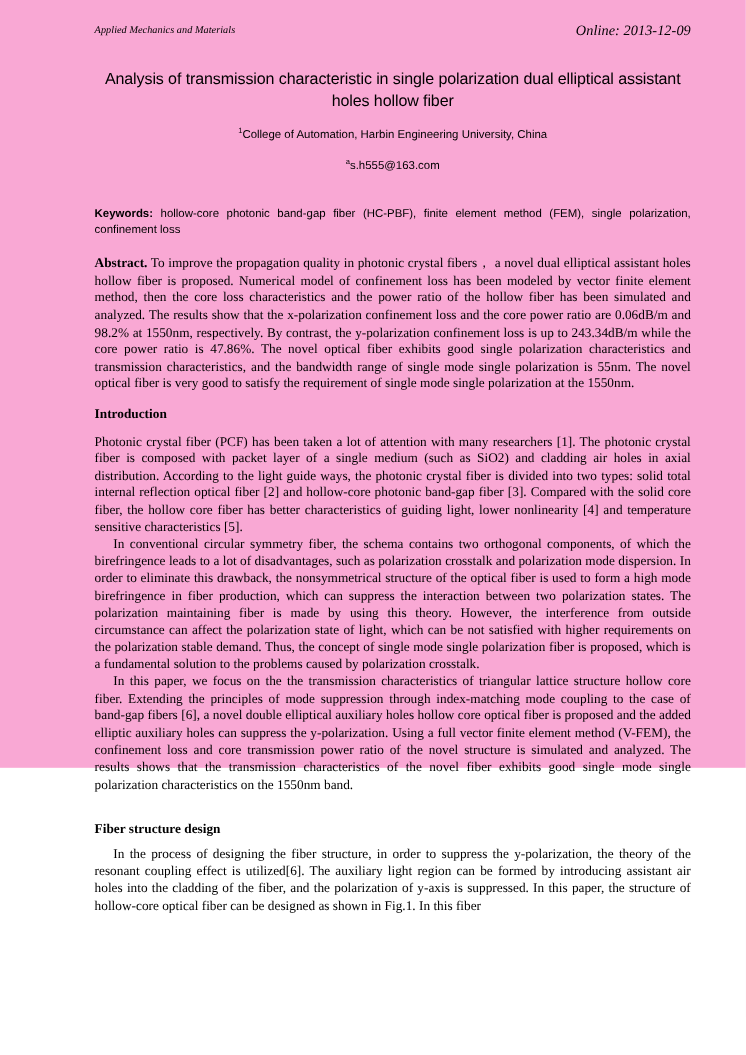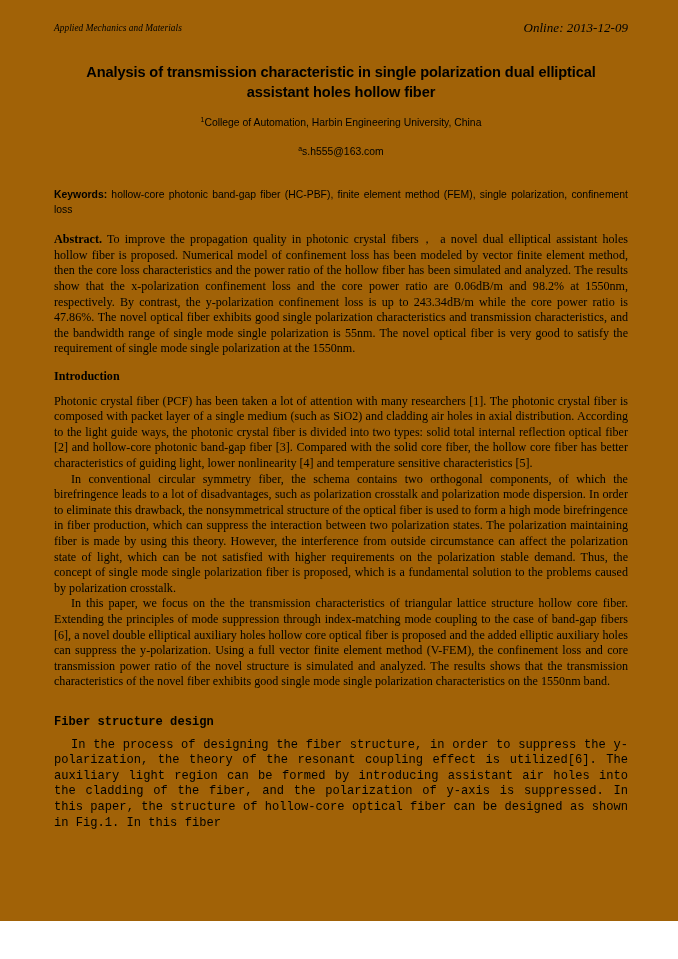--- a/index.html
+++ b/index.html
@@ -12,24 +12,24 @@
     height: 959px;
     overflow: hidden;
     font-family: "Liberation Serif", serif;
     color: #000000;
     -webkit-font-smoothing: antialiased;
   }
 
   #page {
     position: relative;
     width: 678px;
-    height: 921px;
-    background: #a16207;
+    height: 698px;
+    background: #f9a8d4;
     box-sizing: border-box;
-    padding: 22px 50px 0 54px;
+    padding: 22px 50px 0 86px;
   }
 
   
   .masthead {
     position: relative;
     font-style: italic;
     font-size: 9.3px;
     line-height: 12.4px;
     letter-spacing: 0.05px;
   }
@@ -43,21 +43,21 @@
     white-space: nowrap;
   }
 
   
   .title-block {
     margin-top: 29px;
     text-align: center;
   }
   .paper-title {
     font-family: "Liberation Sans", sans-serif;
-    font-weight: bold;
+    font-weight: normal;
     font-size: 14.6px;
     line-height: 19.5px;
     margin: 0 6px;
     letter-spacing: -0.1px;
   }
   .authors {
     font-family: "Liberation Sans", sans-serif;
     font-size: 13.6px;
     line-height: 18px;
     margin-top: 13px;
@@ -112,21 +112,21 @@
   }
   .para {
     font-size: 12.1px;
     line-height: 15.6px;
     margin: 0;
     text-align: justify;
     text-justify: inter-word;
   }
   .para.indent { text-indent: 17px; }
 
-  #fiber-section { margin-top: 25px; font-family: Liberation Mono, monospace; }
+  #fiber-section { margin-top: 25px; }
   #fiber-section .section-heading { margin-bottom: 7px; }
 </style>
 </head>
 <body>
 
 <div id="page">
 
   <div class="masthead">
     <span class="journal-line">Applied Mechanics and Materials</span>
     <span class="online-date">Online: 2013-12-09</span>

